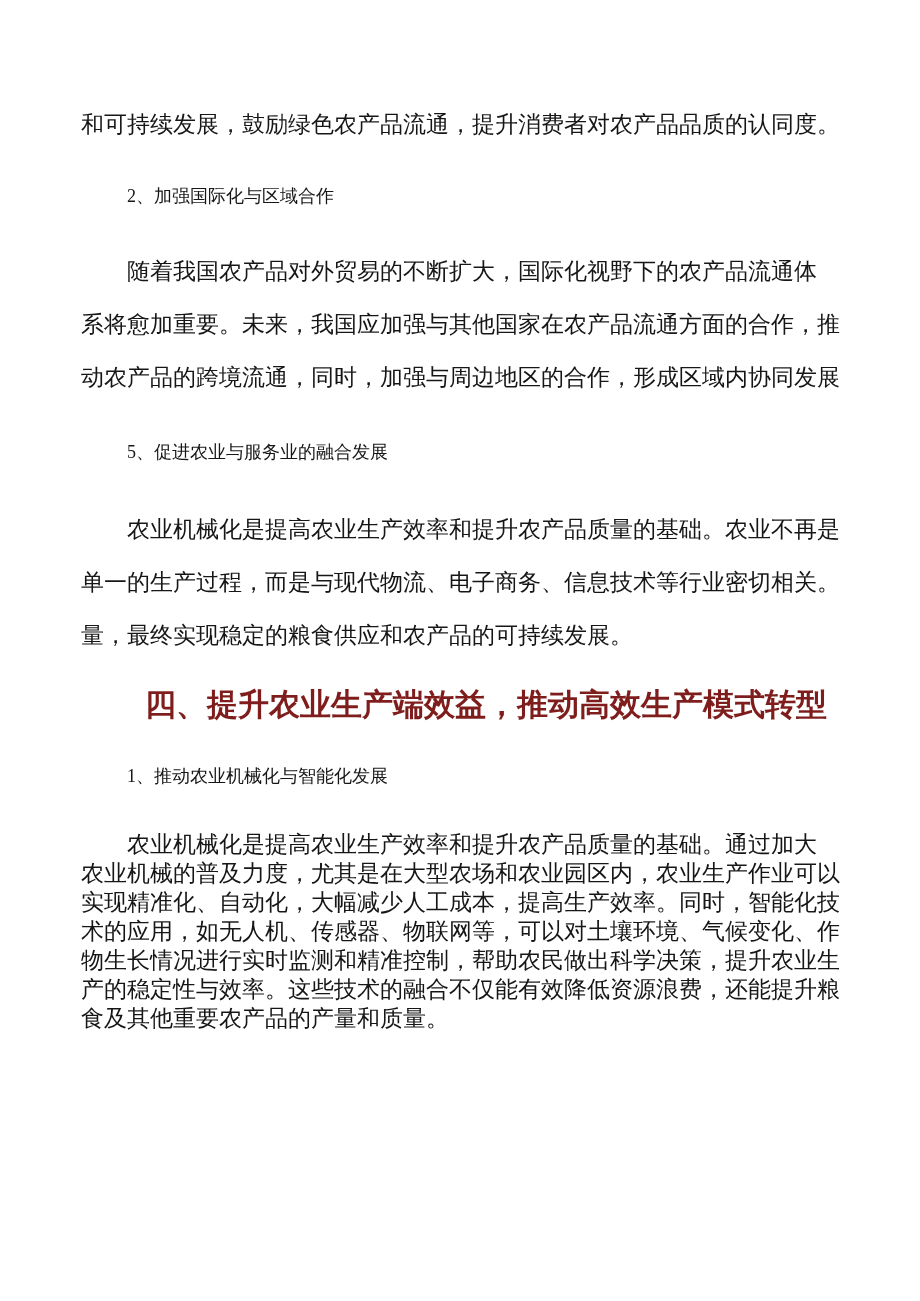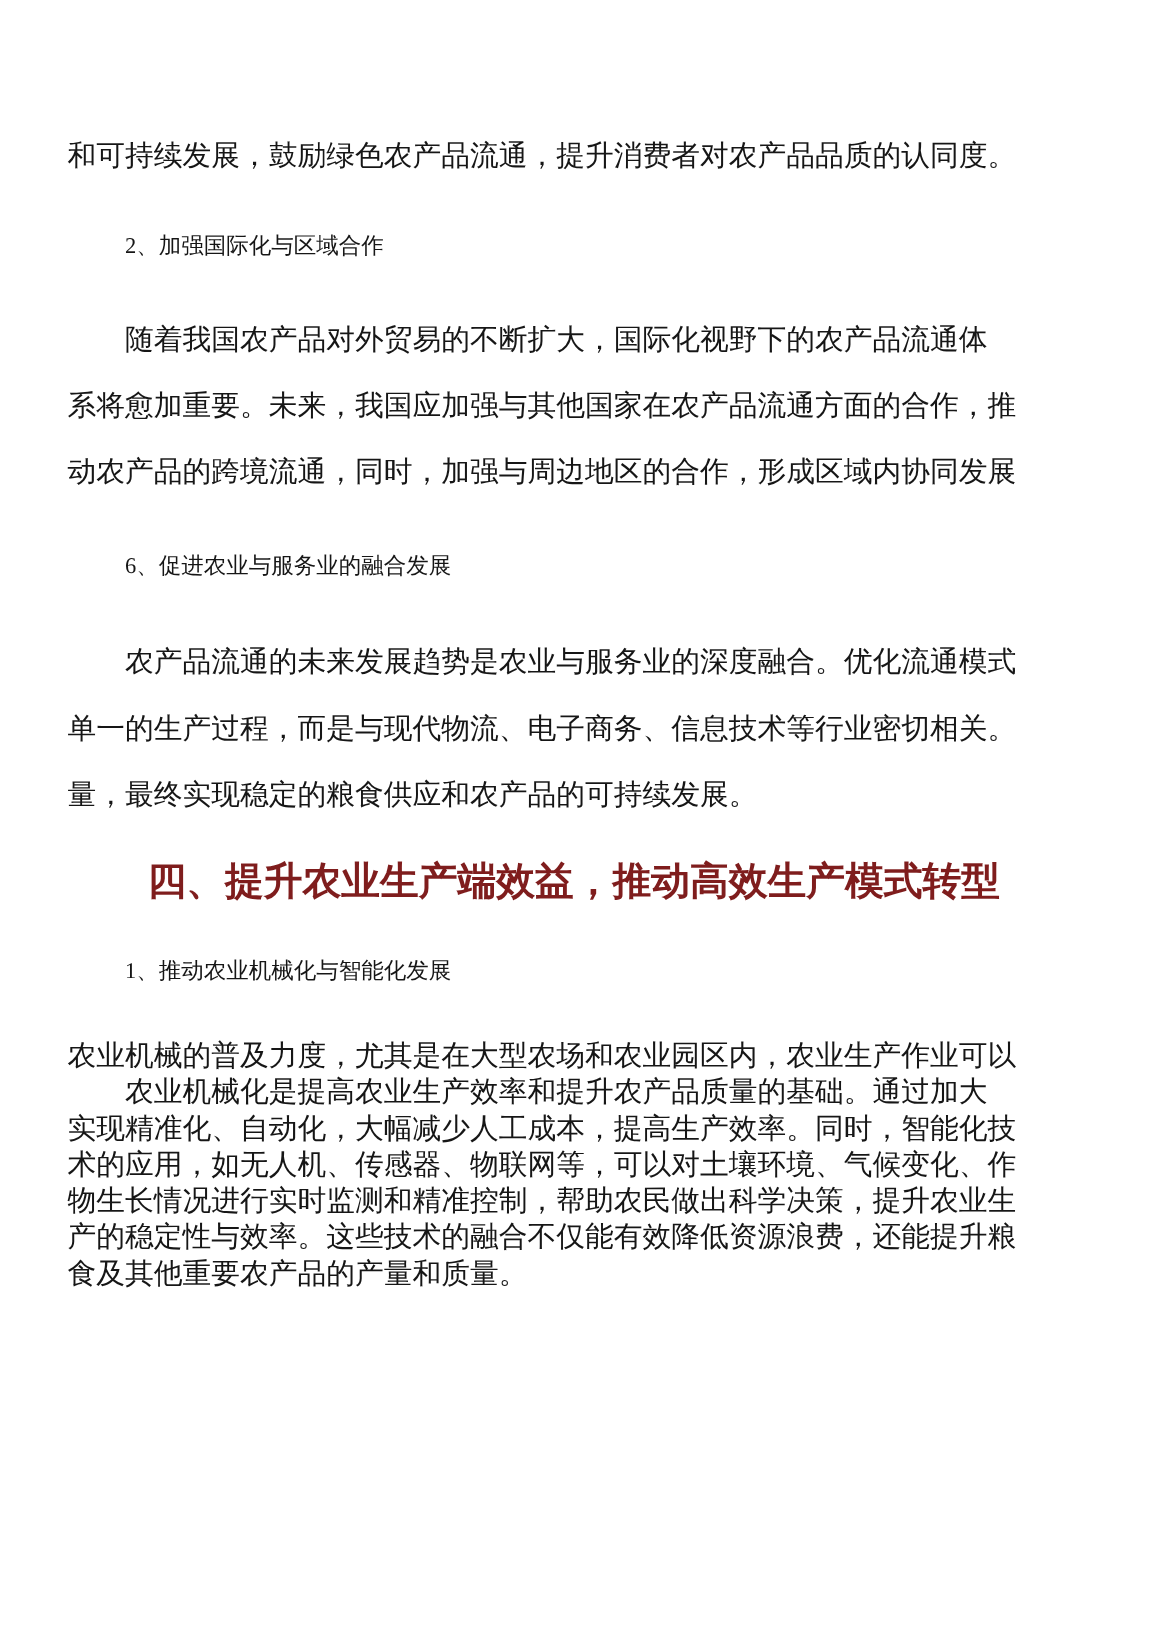--- a/index.html
+++ b/index.html
@@ -11,21 +11,21 @@
     color: #161616;
     overflow: hidden;
   }
   .page {
     position: relative;
     width: 920px;
     height: 1301px;
     background: #ffffff;
   }
   .doc {
-    padding: 99px 75px 0 54px; 
+    padding: 99px 75px 0 81px; 
     width: 764px;
     box-sizing: content-box;
   }
   .line {
     white-space: nowrap;
     overflow: visible;
     font-size: 23px;
   }
   
   .p-body .line { line-height: 53px; height: 53px; }
@@ -73,35 +73,35 @@
     </div>
 
     <div class="h-sub">2、加强国际化与区域合作</div>
 
     <div class="p-body mt-p1">
       <div class="line first">随着我国农产品对外贸易的不断扩大，国际化视野下的农产品流通体</div>
       <div class="line">系将愈加重要。未来，我国应加强与其他国家在农产品流通方面的合作，推</div>
       <div class="line">动农产品的跨境流通，同时，加强与周边地区的合作，形成区域内协同发展</div>
     </div>
 
-    <div class="h-sub mt-h3">6、促进农业与服务业的融合发展</div>
+    <div class="h-sub mt-h3">5、促进农业与服务业的融合发展</div>
 
     <div class="p-body mt-p2">
-      <div class="line first">农产品流通的未来发展趋势是农业与服务业的深度融合。优化流通模式</div>
+      <div class="line first">农业机械化是提高农业生产效率和提升农产品质量的基础。农业不再是</div>
       <div class="line">单一的生产过程，而是与现代物流、电子商务、信息技术等行业密切相关。</div>
       <div class="line">量，最终实现稳定的粮食供应和农产品的可持续发展。</div>
     </div>
 
     <div class="h-bold">四、提升农业生产端效益，推动高效生产模式转型</div>
 
     <div class="h-sub mt-h4">1、推动农业机械化与智能化发展</div>
 
     <div class="p-tight mt-p3">
+      <div class="line first">农业机械化是提高农业生产效率和提升农产品质量的基础。通过加大</div>
       <div class="line">农业机械的普及力度，尤其是在大型农场和农业园区内，农业生产作业可以</div>
-      <div class="line first">农业机械化是提高农业生产效率和提升农产品质量的基础。通过加大</div>
       <div class="line">实现精准化、自动化，大幅减少人工成本，提高生产效率。同时，智能化技</div>
       <div class="line">术的应用，如无人机、传感器、物联网等，可以对土壤环境、气候变化、作</div>
       <div class="line">物生长情况进行实时监测和精准控制，帮助农民做出科学决策，提升农业生</div>
       <div class="line">产的稳定性与效率。这些技术的融合不仅能有效降低资源浪费，还能提升粮</div>
       <div class="line">食及其他重要农产品的产量和质量。</div>
     </div>
 
   </div>
 </div>
 

